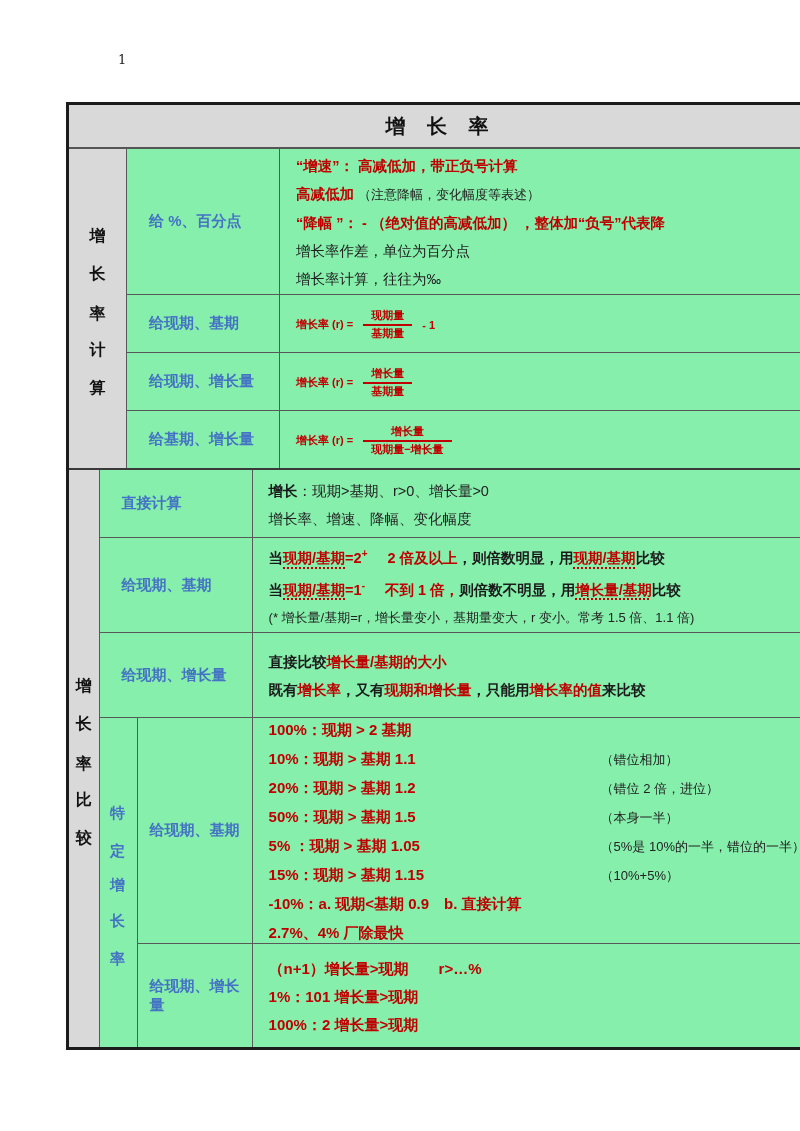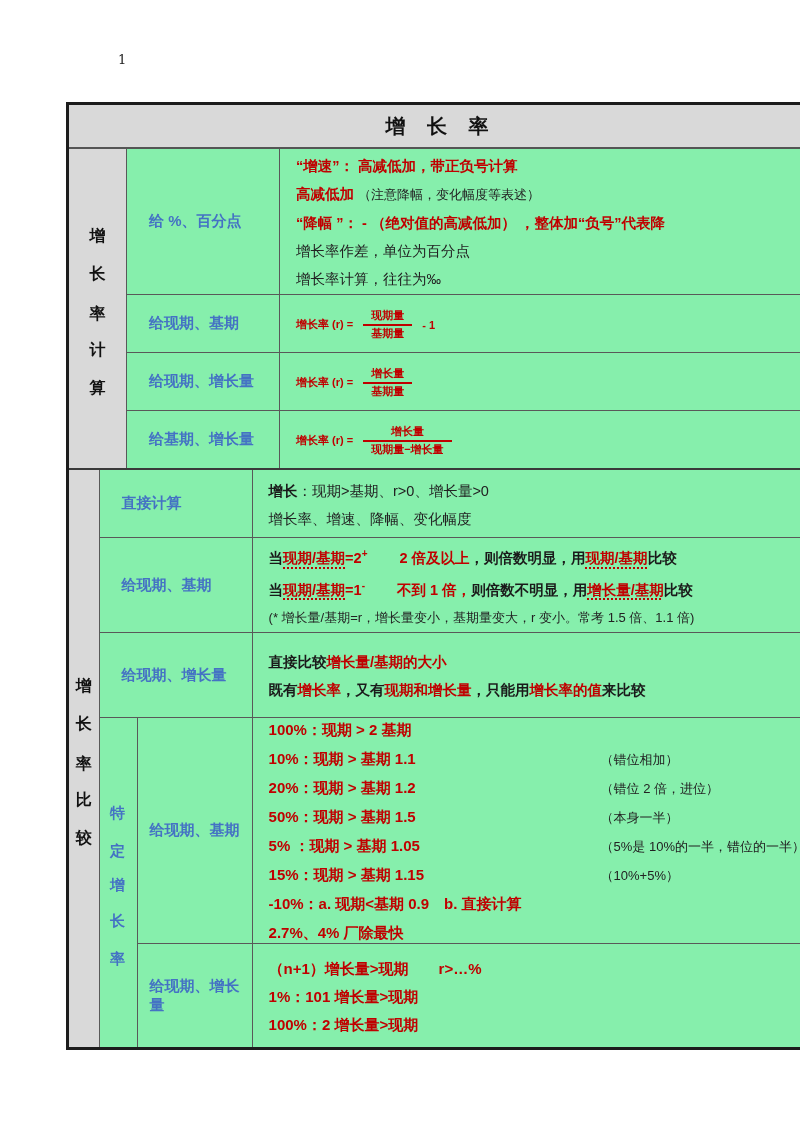--- a/index.html
+++ b/index.html
@@ -25,21 +25,21 @@
   .label { width:153px; border-right:1px solid #595959; display:flex; align-items:center;
            padding-left:22px; color:#4472c4; font-weight:bold; font-size:15px; }
   .content { flex:1; padding:6px 8px 4px 16px; display:flex; flex-direction:column; justify-content:center; }
   .line { line-height:28px; white-space:nowrap; font-size:14.5px; color:#222; }
 
   .rb { color:#c00000; font-weight:bold; }
   .kb { color:#1a1a1a; font-weight:bold; }
   .kn { color:#222; }
   .small { font-size:13px; }
   .dotted { text-decoration:underline dotted; text-decoration-thickness:2px; text-underline-offset:4px; }
-  .gap-l { margin-left:32px;text-align:center; }
+  .gap-l { margin-left:20px;text-align:center; }
 
   .r-pct { height:145px; }
   .r-frm { height:58px; }
   .formula { display:flex; align-items:center; color:#c00000; font-weight:bold; font-size:11px; white-space:nowrap; }
   .f-lead { margin-right:10px; }
   .frac { display:inline-flex; flex-direction:column; align-items:center; line-height:1.4; }
   .frac-den { border-top:2px solid #c00000; }
   .frac span { padding:0 8px; }
   .f-tail { margin-left:10px; }
 

